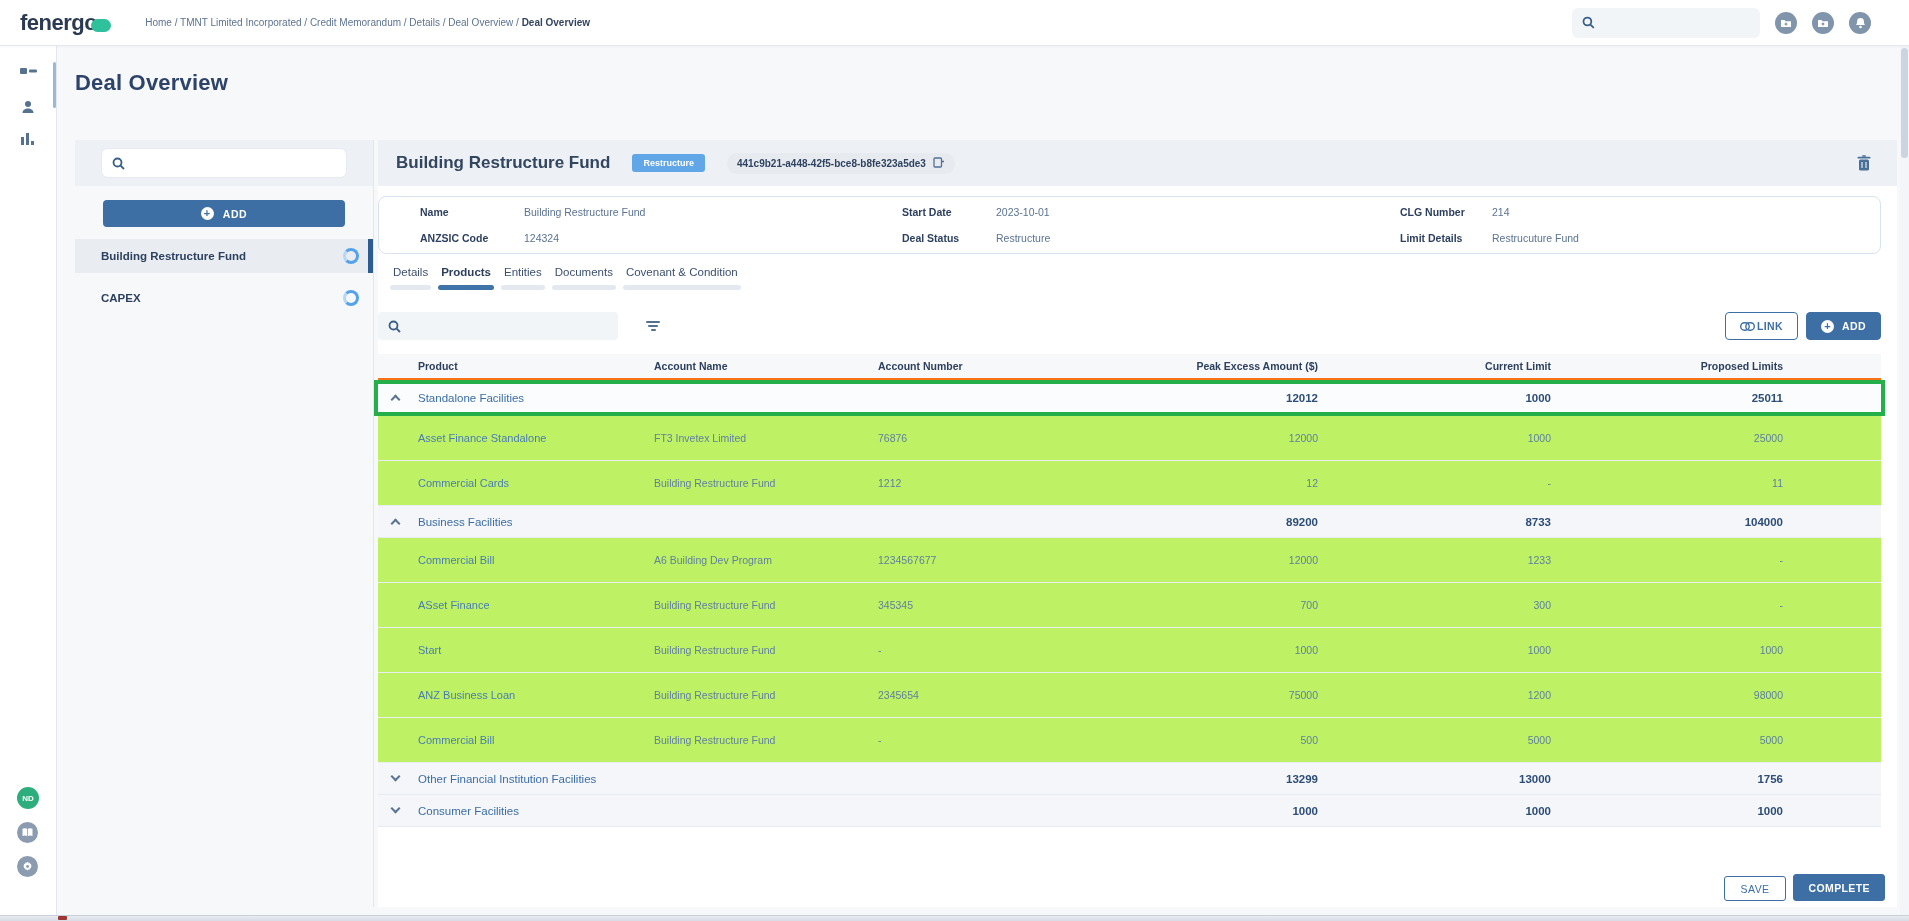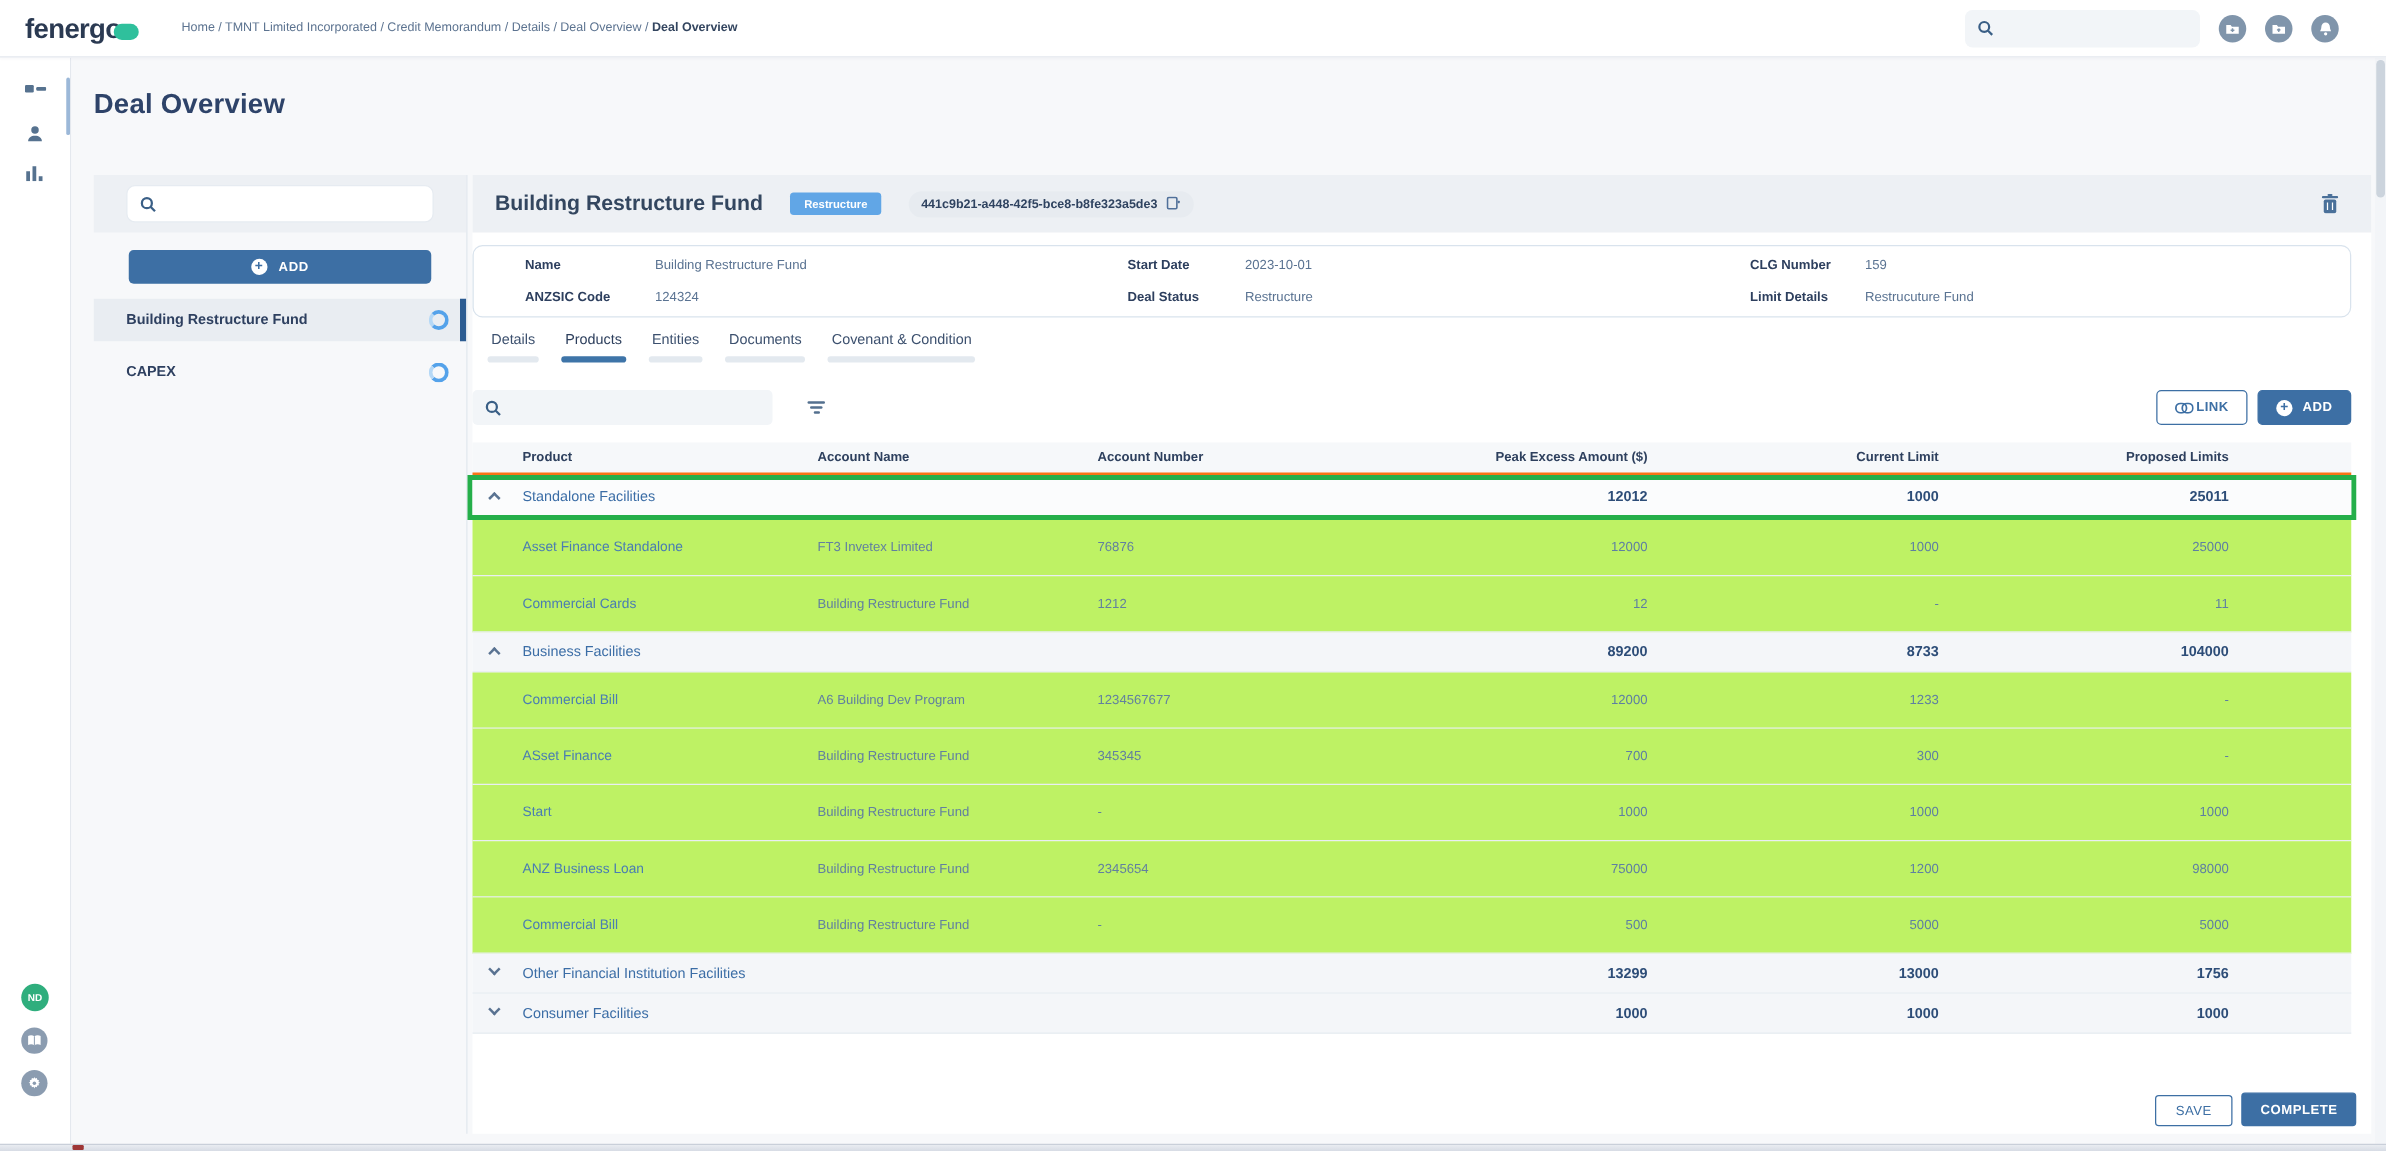--- a/index.html
+++ b/index.html
@@ -60,24 +60,24 @@
 
   .info-card { margin:10px 16px 0 0; height:58px; background:#fff; border:1px solid #d9e3ed; border-radius:8px;
     display:grid; grid-template-columns:482px 498px 1fr; padding:9px 0 9px 41px; }
   .info-col { display:flex; flex-direction:column; justify-content:space-between; }
   .info-row { display:flex; font-size:10.5px; }
   .info-label { font-weight:700; color:#2d3f5e; width:104px; }
   .info-col.c2 .info-label { width:94px; }
   .info-col.c3 .info-label { width:92px; }
   .info-value { color:#5a7392; }
 
-  .tabs { margin-top:12px; display:flex; gap:18px; height:34px; padding-left:12px; }
+  .tabs { margin-top:12px; display:flex; gap:7px; height:34px; padding-left:12px; }
   .tab { display:flex; flex-direction:column; justify-content:flex-start; cursor:pointer; }
   .tab-label { font-size:11.5px; color:#3c506e; padding:0 3px; }
-  .tab.active .tab-label { font-weight:400; color:#2c3e5c;text-align:center; }
+  .tab.active .tab-label { font-weight:700; color:#2c3e5c;text-align:center; }
   .tab-bar { margin-top:7px; height:5px; border-radius:2.5px; background:#e3e9ef; }
   .tab.active .tab-bar { background:#3e74a8; }
 
   .toolbar { margin-top:10px; height:32px; display:flex; align-items:center; padding-right:16px; }
   .gsearch { width:240px; height:28px; background:#f2f5f8; border-radius:4px; display:flex; align-items:center; padding:0 10px; }
   .gsearch input { border:none; background:transparent; outline:none; font-size:11px; width:190px; margin-left:8px; font-family:inherit; }
   .filter { margin-left:28px; display:flex; flex-direction:column; gap:2px; cursor:pointer; }
   .filter i { display:block; height:2px; background:#54708f; border-radius:1px; }
   .filter .f1{ width:14px;} .filter .f2{ width:10px; margin:0 auto;} .filter .f3{ width:5px; margin:0 auto;}
   .toolbar-btns { margin-left:auto; display:flex; gap:8px; }
@@ -282,21 +282,21 @@
           <span class="info-value">2023-10-01</span>
         </div>
         <div class="info-row">
           <span class="info-label">Deal Status</span>
           <span class="info-value">Restructure</span>
         </div>
       </div>
       <div class="info-col c3">
         <div class="info-row">
           <span class="info-label">CLG Number</span>
-          <span class="info-value">159</span>
+          <span class="info-value">214</span>
         </div>
         <div class="info-row">
           <span class="info-label">Limit Details</span>
           <span class="info-value">Restrucuture Fund</span>
         </div>
       </div>
     </div>
 
     <div class="tabs">
       <div class="tab">

